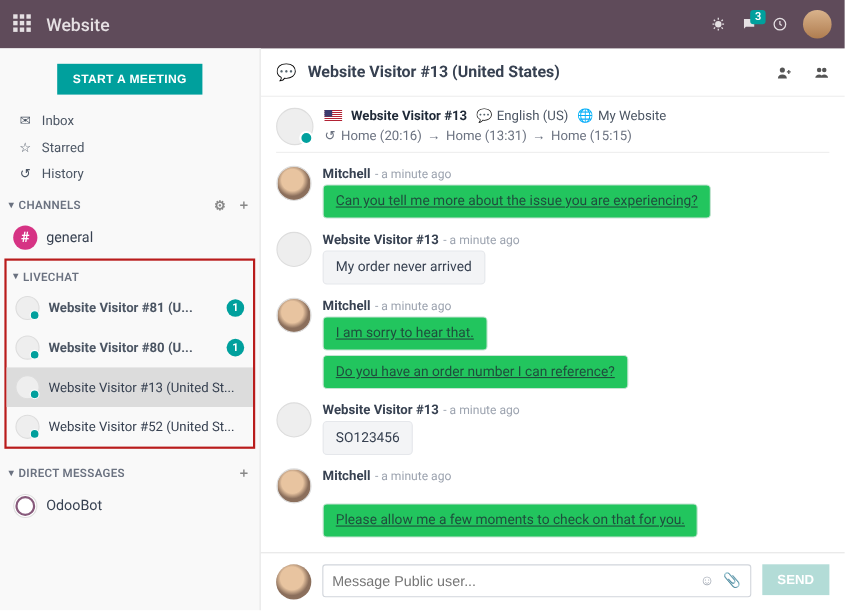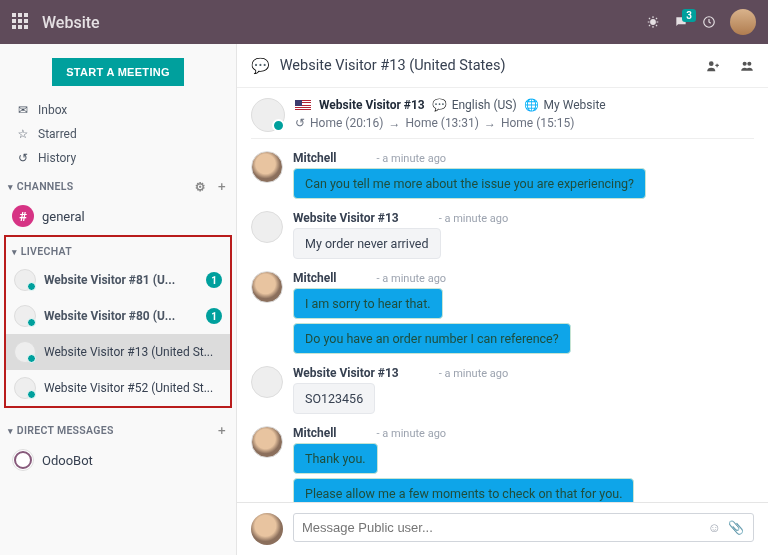--- a/index.html
+++ b/index.html
@@ -33,21 +33,21 @@
 .lc-item.active { background: #dcdcdc; }
 .lc-item .lc-av { width: 22px; height: 22px; border-radius: 50%; background: #eee; border:1px solid #ddd; position:relative; }
 .lc-item .lc-av::after { content:""; position:absolute; right:-1px; bottom:-1px; width:7px;height:7px;border-radius:50%; background:#00a09d; border:1px solid #fff; }
 .lc-item .lc-name { flex:1; white-space: nowrap; overflow:hidden; text-overflow: ellipsis; font-size: 12px; color:#374151; }
 .lc-item.unread .lc-name { font-weight: 700; color:#4b5563; }
 .lc-item .lc-badge { background:#00a09d; color:#fff; font-size:10px; font-weight:700; border-radius:50%; width:16px;height:16px; display:flex;align-items:center;justify-content:center; }
 
 .main { flex: 1; display: flex; flex-direction: column; min-width: 0; }
 .thread-hdr { height: 44px; display: flex; align-items: center; padding: 0 14px; border-bottom: 1px solid #eee; gap: 10px; }
 .thread-hdr .tic { font-size: 15px; }
-.thread-hdr .ttitle { font-weight: 400; font-size: 14.5px; }
+.thread-hdr .ttitle { font-weight: 700; font-size: 14.5px; }
 .thread-hdr .fill { flex:1; }
 .thread-hdr .hact { color:#555; cursor:pointer; margin-left:10px; }
 
 .visitor-card { display:flex; gap:10px; padding: 10px 14px 6px; }
 .visitor-card .vav { width:34px;height:34px;border-radius:50%;background:#eee;border:1px solid #ddd;position:relative; }
 .visitor-card .vav::after{content:"";position:absolute;right:-1px;bottom:-1px;width:9px;height:9px;border-radius:50%;background:#00a09d;border:2px solid #fff;}
 .visitor-card .vinfo { font-size:12px; color:#4b5563; }
 .visitor-card .row1 { display:flex; align-items:center; gap:8px; flex-wrap:wrap; }
 .visitor-card .flag { width:16px;height:11px; background:linear-gradient(#b22234 0 8%,#fff 8% 16%,#b22234 16% 24%,#fff 24% 32%,#b22234 32% 40%,#fff 40% 48%,#b22234 48% 56%,#fff 56% 64%,#b22234 64% 72%,#fff 72% 80%,#b22234 80% 88%,#fff 88% 100%); position:relative; }
 .visitor-card .flag::before{content:"";position:absolute;left:0;top:0;width:7px;height:6px;background:#3c3b6e;}
@@ -55,24 +55,24 @@
 .visitor-card .chip { display:flex; align-items:center; gap:4px; }
 .visitor-card .row2 { margin-top:4px; display:flex; align-items:center; gap:5px; color:#6b7280; }
 
 .thread { flex:1; overflow-y:auto; padding: 4px 0 8px; }
 .msg { display:flex; gap:10px; padding: 4px 14px; }
 .msg .mav { width:32px;height:32px;border-radius:50%;background:#eee;border:1px solid #ddd;flex-shrink:0; }
 .msg .mav.mitch { background: radial-gradient(circle at 45% 40%, #e8c4a0 0 40%, #8b6f5c 60%); }
 .msg .mbody { flex:1; min-width:0; }
 .msg .mhdr { font-size:12px; color:#374151; margin-bottom:3px; }
 .msg .mhdr .mname { font-weight:700; margin-right:4px; }
-.msg .mhdr .mtime { color:#9ca3af; font-size:11px;margin-left:36px; }
+.msg .mhdr .mtime { color:#9ca3af; font-size:11px; }
 .bubble { display:inline-block; padding: 7px 11px; border-radius:4px; font-size:12.5px; margin-bottom:4px; max-width: 480px; }
 .bubble.in { background:#f3f4f6; color:#374151; border:1px solid #e5e7eb; }
-.bubble.out { background:#0ea5e9; color:#1f4e3d; border:1px solid #c6e4d3; }
+.bubble.out { background:#22c55e; color:#1f4e3d; border:1px solid #c6e4d3;text-decoration:underline; }
 .cut { border-bottom:1px solid #eee; margin:0 14px 4px; position:relative; height:0; }
 
 .composer { border-top:1px solid #e5e5e5; padding: 10px 14px; display:flex; align-items:flex-start; gap:10px; }
 .composer .cav { width:32px;height:32px;border-radius:50%;background: radial-gradient(circle at 45% 40%, #e8c4a0 0 40%, #8b6f5c 60%); }
 .composer .cin { flex:1; display:flex; align-items:center; border:1px solid #d1d5db; border-radius:3px; padding: 6px 8px; background:#fff; }
 .composer input { flex:1; border:none; outline:none; font-size:13px; color:#374151; background:transparent; }
 .composer .cico { color:#9ca3af; margin-left:8px; cursor:pointer; }
 .composer .send { background:#b3dcd7; color:#fff; border:none; padding:7px 14px; font-weight:700; font-size:12px; cursor:pointer; }
 
 svg { display:block; }
@@ -257,28 +257,29 @@
         <div class="mav"></div>
         <div class="mbody">
           <div class="mhdr"><span class="mname">Website Visitor #13</span><span class="mtime">- a minute ago</span></div>
           <div class="bubble in">SO123456</div>
         </div>
       </div>
       <div class="msg">
         <div class="mav mitch"></div>
         <div class="mbody">
           <div class="mhdr"><span class="mname">Mitchell</span><span class="mtime">- a minute ago</span></div>
-          <div class="bubble out">Thank you.</div><br>
+          <br>
           <div class="bubble out">Please allow me a few moments to check on that for you.</div>
         </div>
       </div>
     </div>
 
     <div class="composer">
       <div class="cav"></div>
       <div class="cin">
         <input placeholder="Message Public user..." style="">
         <span class="cico">☺</span>
         <span class="cico">📎</span>
       </div>
+      <button class="send">SEND</button>
     </div>
   </div>
 </div>
 
 </body></html>

